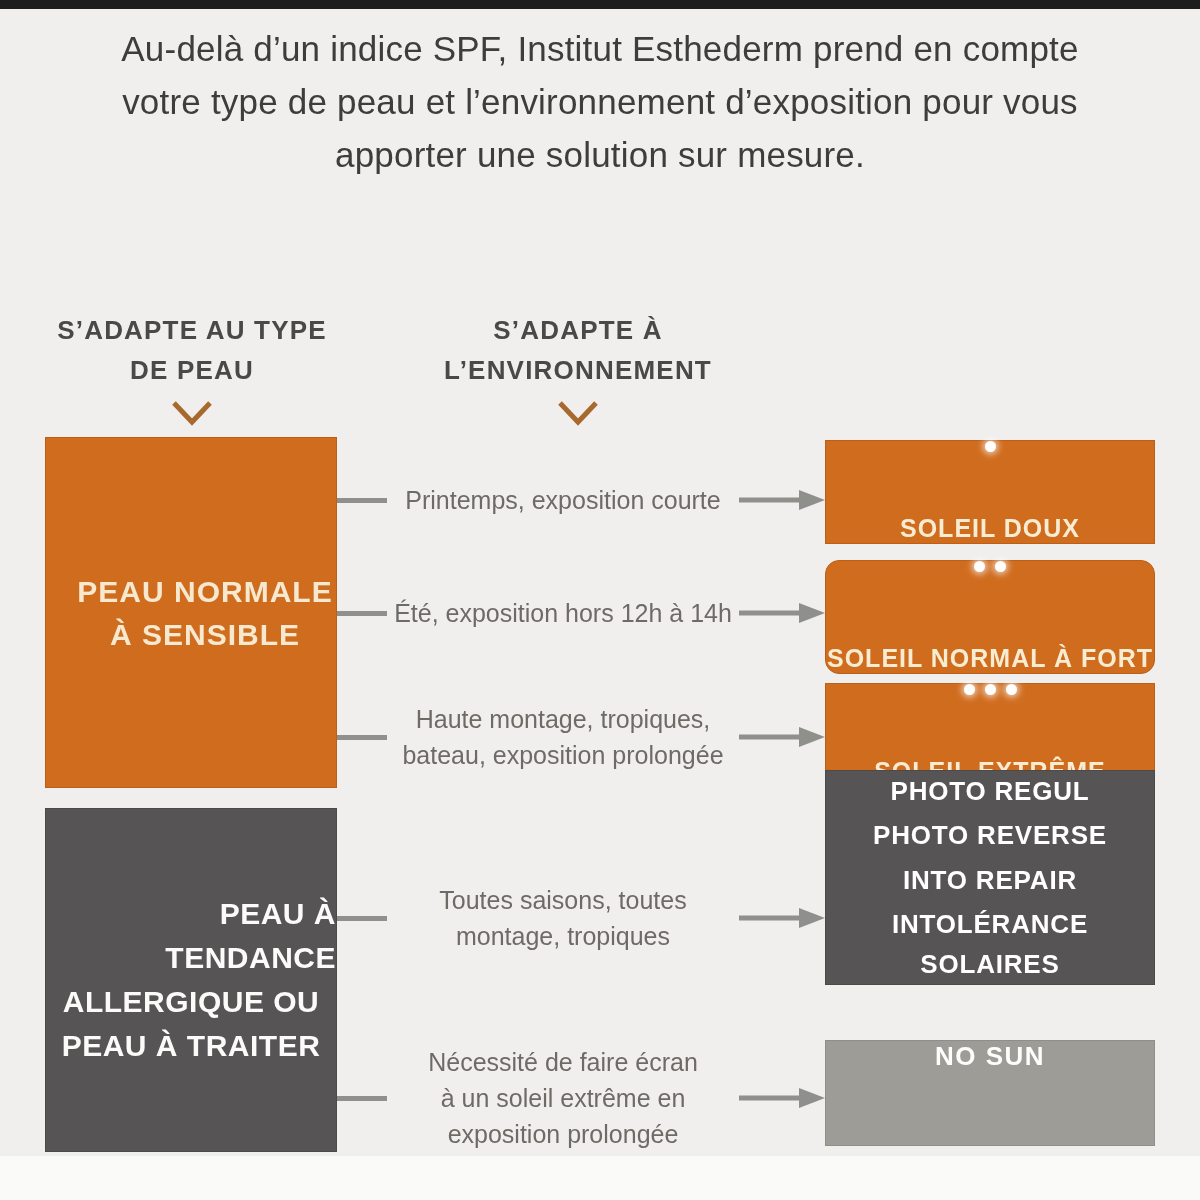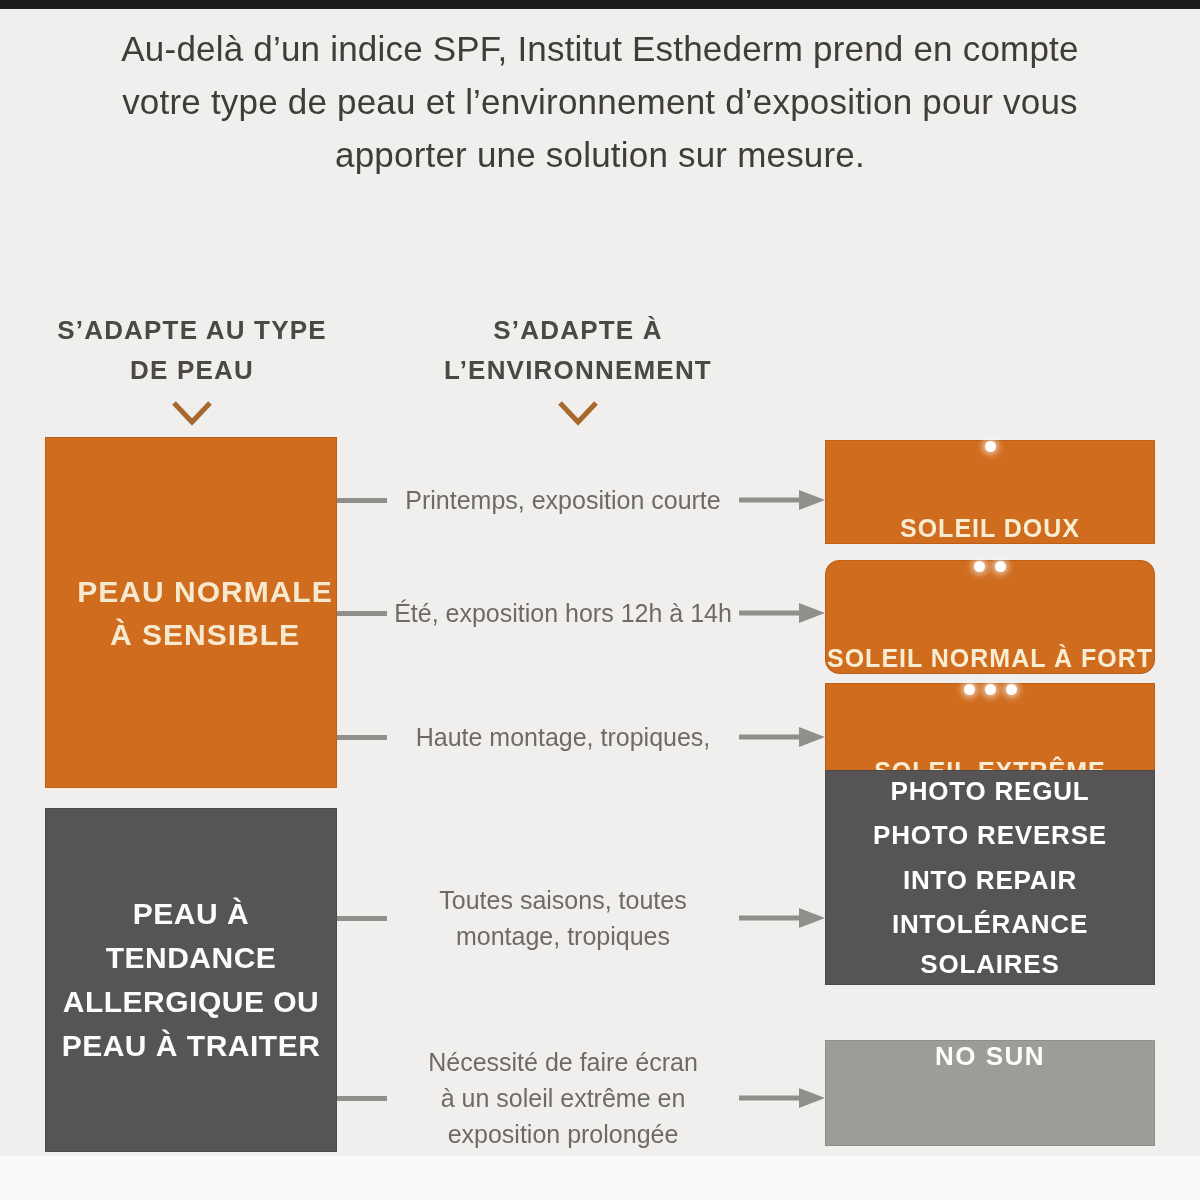--- a/index.html
+++ b/index.html
@@ -20,21 +20,21 @@
   .colhead.skin { left:42px; width:300px; }
   .colhead.env  { left:428px; width:300px; }
 
   .chevron { position:absolute; top:399px; width:44px; height:28px; }
   .chevron.skin { left:170px; }
   .chevron.env  { left:556px; }
 
   .bigbox { position:absolute; left:45px; width:292px; display:flex; flex-direction:column;
     justify-content:center; align-items:center; text-align:center; }
   .bigbox.orange { top:437px; height:351px; background:#d06c1e; border:1px solid #bd5f14; }
-  .bigbox.darkgray { top:808px; height:344px; background:#575456; border:1px solid #4b494b; }
+  .bigbox.darkgray { top:808px; height:344px; background:#575456; border:1px solid #4b494b;text-align:right; }
   .bigbox.orange .line { color:#f7e9cf; font-size:30px; line-height:43px; font-weight:700; letter-spacing:1px;margin-left:28px; }
   .bigbox.darkgray .line { color:#fbfbfa; font-size:30px; line-height:44px; font-weight:700; letter-spacing:.5px; }
 
   .solbox { position:absolute; left:825px; width:330px; display:flex; flex-direction:column;
     justify-content:space-between; align-items:center; text-align:center; }
   .solbox.orange { background:#d06c1e; border:1px solid #bd5f14; }
   #sol-doux    { top:440px; height:104px; }
   #sol-normal  { top:560px; height:114px;border-radius:14px; }
   #sol-extreme { top:683px; height:104px; }
   #sol-photo   { top:770px; height:215px; background:#575456; border:1px solid #4b494b; }
@@ -115,20 +115,21 @@
     <svg class="arr" viewBox="0 0 86 26">
       <line x1="0" y1="13" x2="63" y2="13" stroke="#8f8f8b" stroke-width="5"></line>
       <polygon points="60,3 86,13 60,23" fill="#8f8f8b"></polygon>
     </svg>
   </div>
 
   <div class="conn" id="conn-3">
     <div class="stub"></div>
     <div class="ctext">
       <div>Haute montage, tropiques,</div>
+      <div>bateau, exposition prolongée</div>
     </div>
     <svg class="arr" viewBox="0 0 86 26">
       <line x1="0" y1="13" x2="63" y2="13" stroke="#8f8f8b" stroke-width="5"></line>
       <polygon points="60,3 86,13 60,23" fill="#8f8f8b"></polygon>
     </svg>
   </div>
 
   <div class="conn" id="conn-4">
     <div class="stub"></div>
     <div class="ctext">

